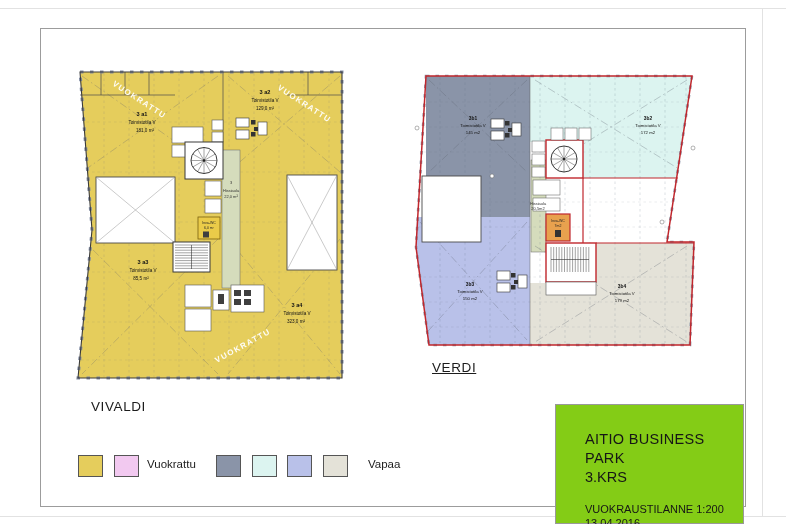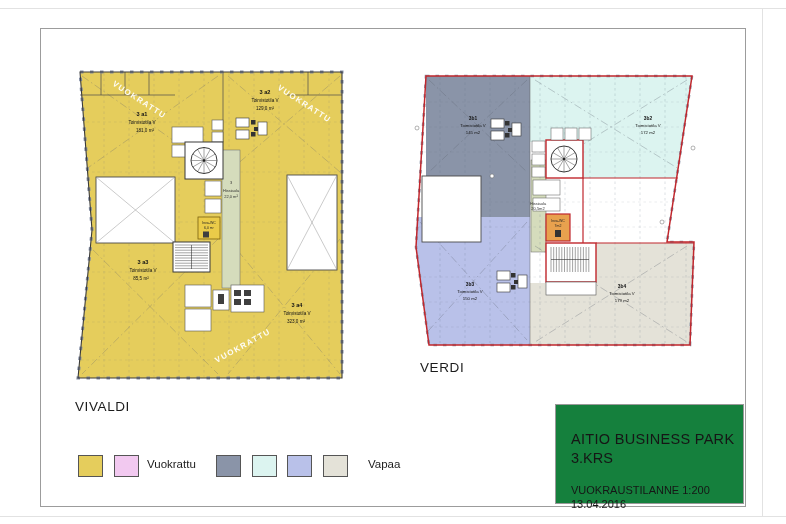--- a/index.html
+++ b/index.html
@@ -5,21 +5,21 @@
   html,body{margin:0;padding:0;background:#fff;}
   body{width:786px;height:524px;overflow:hidden;font-family:"Liberation Sans","DejaVu Sans",sans-serif;}
   .sheet{position:relative;width:786px;height:524px;background:#fff;}
   .edge{position:absolute;background:#e2e2e2;}
   .frame{position:absolute;left:40px;top:28px;width:704px;height:477px;border:1px solid #9c9c9c;}
   .plan{position:absolute;}
   .building-title{position:absolute;font-size:13.5px;color:#1c1c1c;letter-spacing:.6px;}
   .legend{position:absolute;top:455px;left:0;width:786px;height:24px;}
   .legend svg{position:absolute;top:0;}
   .legend-label{position:absolute;top:3px;font-size:11.5px;color:#1c1c1c;}
-  .titleblock{position:absolute;left:555px;top:404px;width:189px;height:100px;border:1px solid #999;background:#15803d;box-sizing:border-box;padding:25px 0 0 15px;}
+  .titleblock{position:absolute;left:555px;top:404px;width:189px;height:120px;border:1px solid #999;background:#84cc16;box-sizing:border-box;padding:25px 0 0 29px;}
   .tb-line1{font-size:14.5px;color:#161616;line-height:19px;letter-spacing:.3px;}
   .tb-line2{font-size:14.5px;color:#161616;line-height:19px;}
   .tb-line3{font-size:11px;color:#161616;margin-top:15px;line-height:14px;}
   .tb-line4{font-size:11px;color:#161616;line-height:14px;}
   svg text{font-family:"Liberation Sans","DejaVu Sans",sans-serif;}
   .roomid{font-size:5.6px;font-weight:bold;fill:#141414;}
   .roomln{font-size:4.6px;fill:#141414;}
   .roomid-s{font-size:4.8px;font-weight:bold;fill:#141414;}
   .roomln-s{font-size:4.3px;fill:#141414;}
   .coretxt{font-size:4px;fill:#333;}
@@ -269,22 +269,22 @@
       <text class="roomid-s" x="217" y="226" text-anchor="middle">3b4</text>
       <text class="roomln-s" x="217" y="233" text-anchor="middle">Toimistotila V</text>
       <text class="roomln-s" x="217" y="240" text-anchor="middle">179 m2</text>
     </g>
     <g>
       <text class="coretxt" x="133" y="143" text-anchor="middle" font-size="3.8">Hissiaula</text>
       <text class="coretxt" x="133" y="148" text-anchor="middle" font-size="3.8">20,5m2</text>
     </g>
   </svg>
 
-  <div class="building-title" style="left:75px;top:399px;">VIVALDI</div>
-  <div class="building-title" style="left:420px;top:360px;">VERDI</div>
+  <div class="building-title" style="left:91px;top:399px;">VIVALDI</div>
+  <div class="building-title" style="left:432px;top:360px;text-decoration:underline;">VERDI</div>
 
   <div class="legend">
     <svg style="left:78px;" width="25" height="22">
         <rect x="0.5" y="0.5" width="24" height="21" stroke="#555" fill="#E5CD5C"></rect>
       </svg>
     <svg style="left:114px;" width="25" height="22">
         <rect x="0.5" y="0.5" width="24" height="21" stroke="#555" fill="#F2C9F0"></rect>
       </svg>
     <span class="legend-label" style="left:147px;">Vuokrattu</span>
     <svg style="left:216px;" width="25" height="22">

